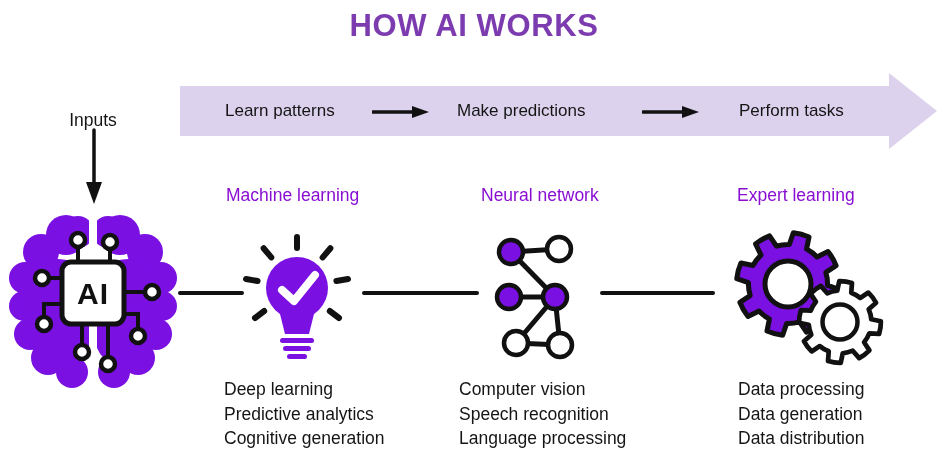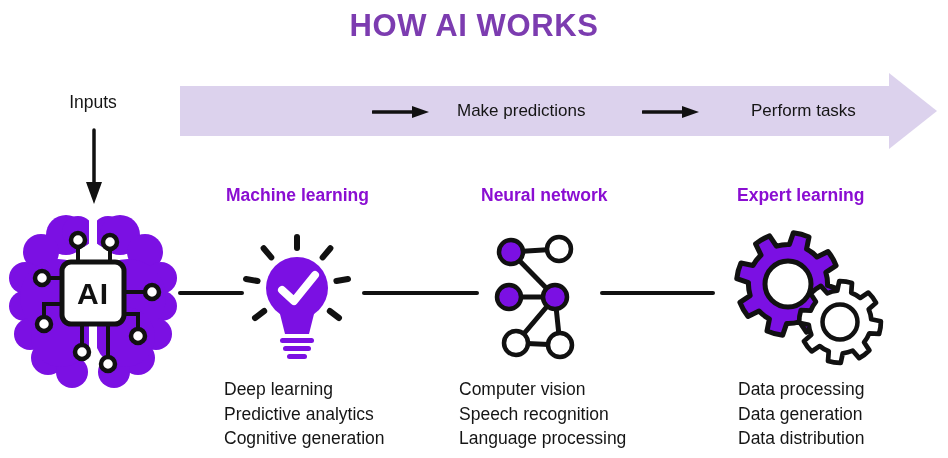--- a/index.html
+++ b/index.html
@@ -27,29 +27,29 @@
     position:absolute;left:889px;top:73px;width:0;height:0;
     border-top:38px solid transparent;border-bottom:38px solid transparent;
     border-left:48px solid var(--banner-lavender);
   }
   .step{
     position:absolute;top:0;height:50px;line-height:50px;
     font-size:17px;color:#151515;white-space:nowrap;
   }
   .step-arrow{position:absolute;top:19px}
   .inputs{
-    position:absolute;left:40px;top:92px;width:106px;text-align:center;
+    position:absolute;left:40px;top:110px;width:106px;text-align:center;
     font-size:17.5px;color:#151515;
   }
   .down-arrow{position:absolute;left:85px;top:128px}
   .connector{
     position:absolute;top:291px;height:4px;background:var(--ink);border-radius:2px;
   }
   .heading{
-    position:absolute;top:185px;font-size:17.5px;font-weight:700;
+    position:absolute;top:185px;font-size:17.5px;font-weight:400;
     color:var(--heading-purple);white-space:nowrap;
   }
   .feature-list{
     position:absolute;top:377px;font-size:17.5px;line-height:24.5px;
     color:#151515;
   }
   .feature-list div{white-space:nowrap}
   .icon{position:absolute}
   
   .fill-purple{fill:var(--icon-purple)}
@@ -65,30 +65,31 @@
   .gear-hole{fill:#fff;stroke:var(--ink)}
 </style>
 </head>
 <body>
 
 <div class="stage">
 
   <div class="title">HOW AI WORKS</div>
 
   <div class="banner">
+    <span class="step" style="left:45px">Learn patterns</span>
     <svg class="step-arrow" style="left:192px" width="58" height="14" viewBox="0 0 58 14">
       <path d="M1 7 H40" class="ink-stroke" stroke-width="3.5"></path>
       <polygon points="40,1 57,7 40,13" fill="var(--ink)"></polygon>
     </svg>
     <span class="step" style="left:277px">Make predictions</span>
     <svg class="step-arrow" style="left:462px" width="58" height="14" viewBox="0 0 58 14">
       <path d="M1 7 H40" class="ink-stroke" stroke-width="3.5"></path>
       <polygon points="40,1 57,7 40,13" fill="var(--ink)"></polygon>
     </svg>
-    <span class="step" style="left:571px">Perform tasks</span>
+    <span class="step" style="left:559px">Perform tasks</span>
   </div>
   <div class="banner-head"></div>
 
   <div class="inputs">Inputs</div>
   <svg class="down-arrow" width="18" height="78" viewBox="0 0 18 78">
     <path d="M9 2 V56" class="ink-stroke" stroke-width="3.5"></path>
     <polygon points="1,54 17,54 9,76" fill="var(--ink)"></polygon>
   </svg>
 
   <div class="connector" style="left:178px;width:66px"></div>

